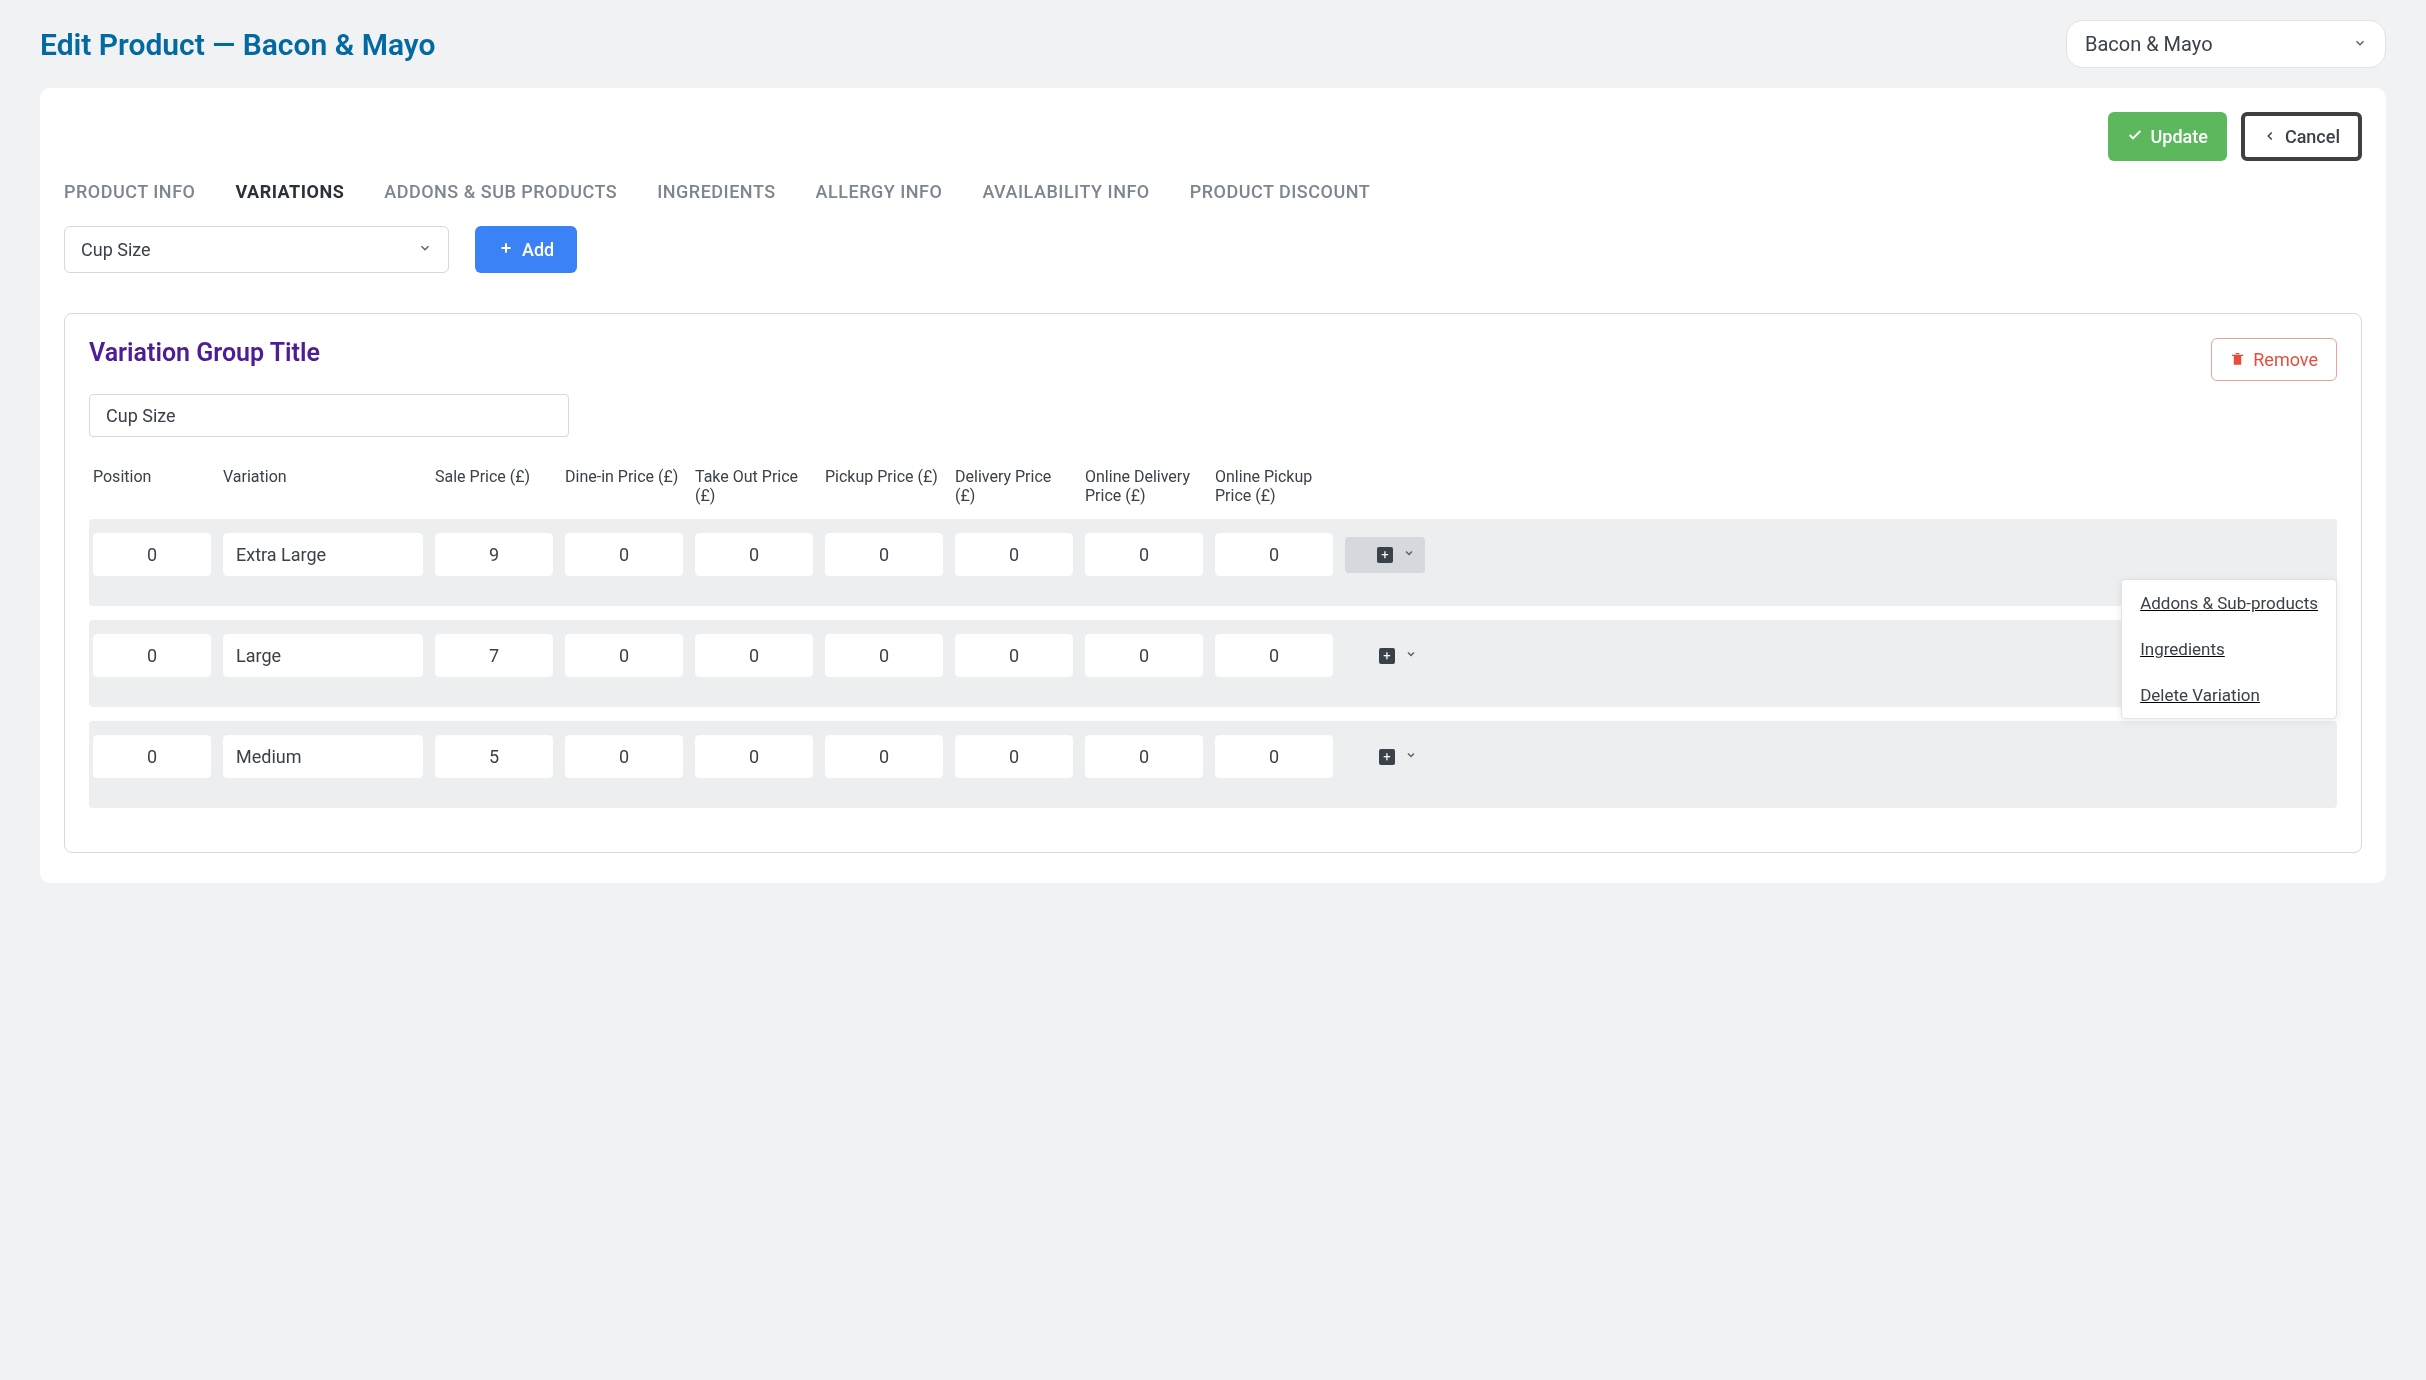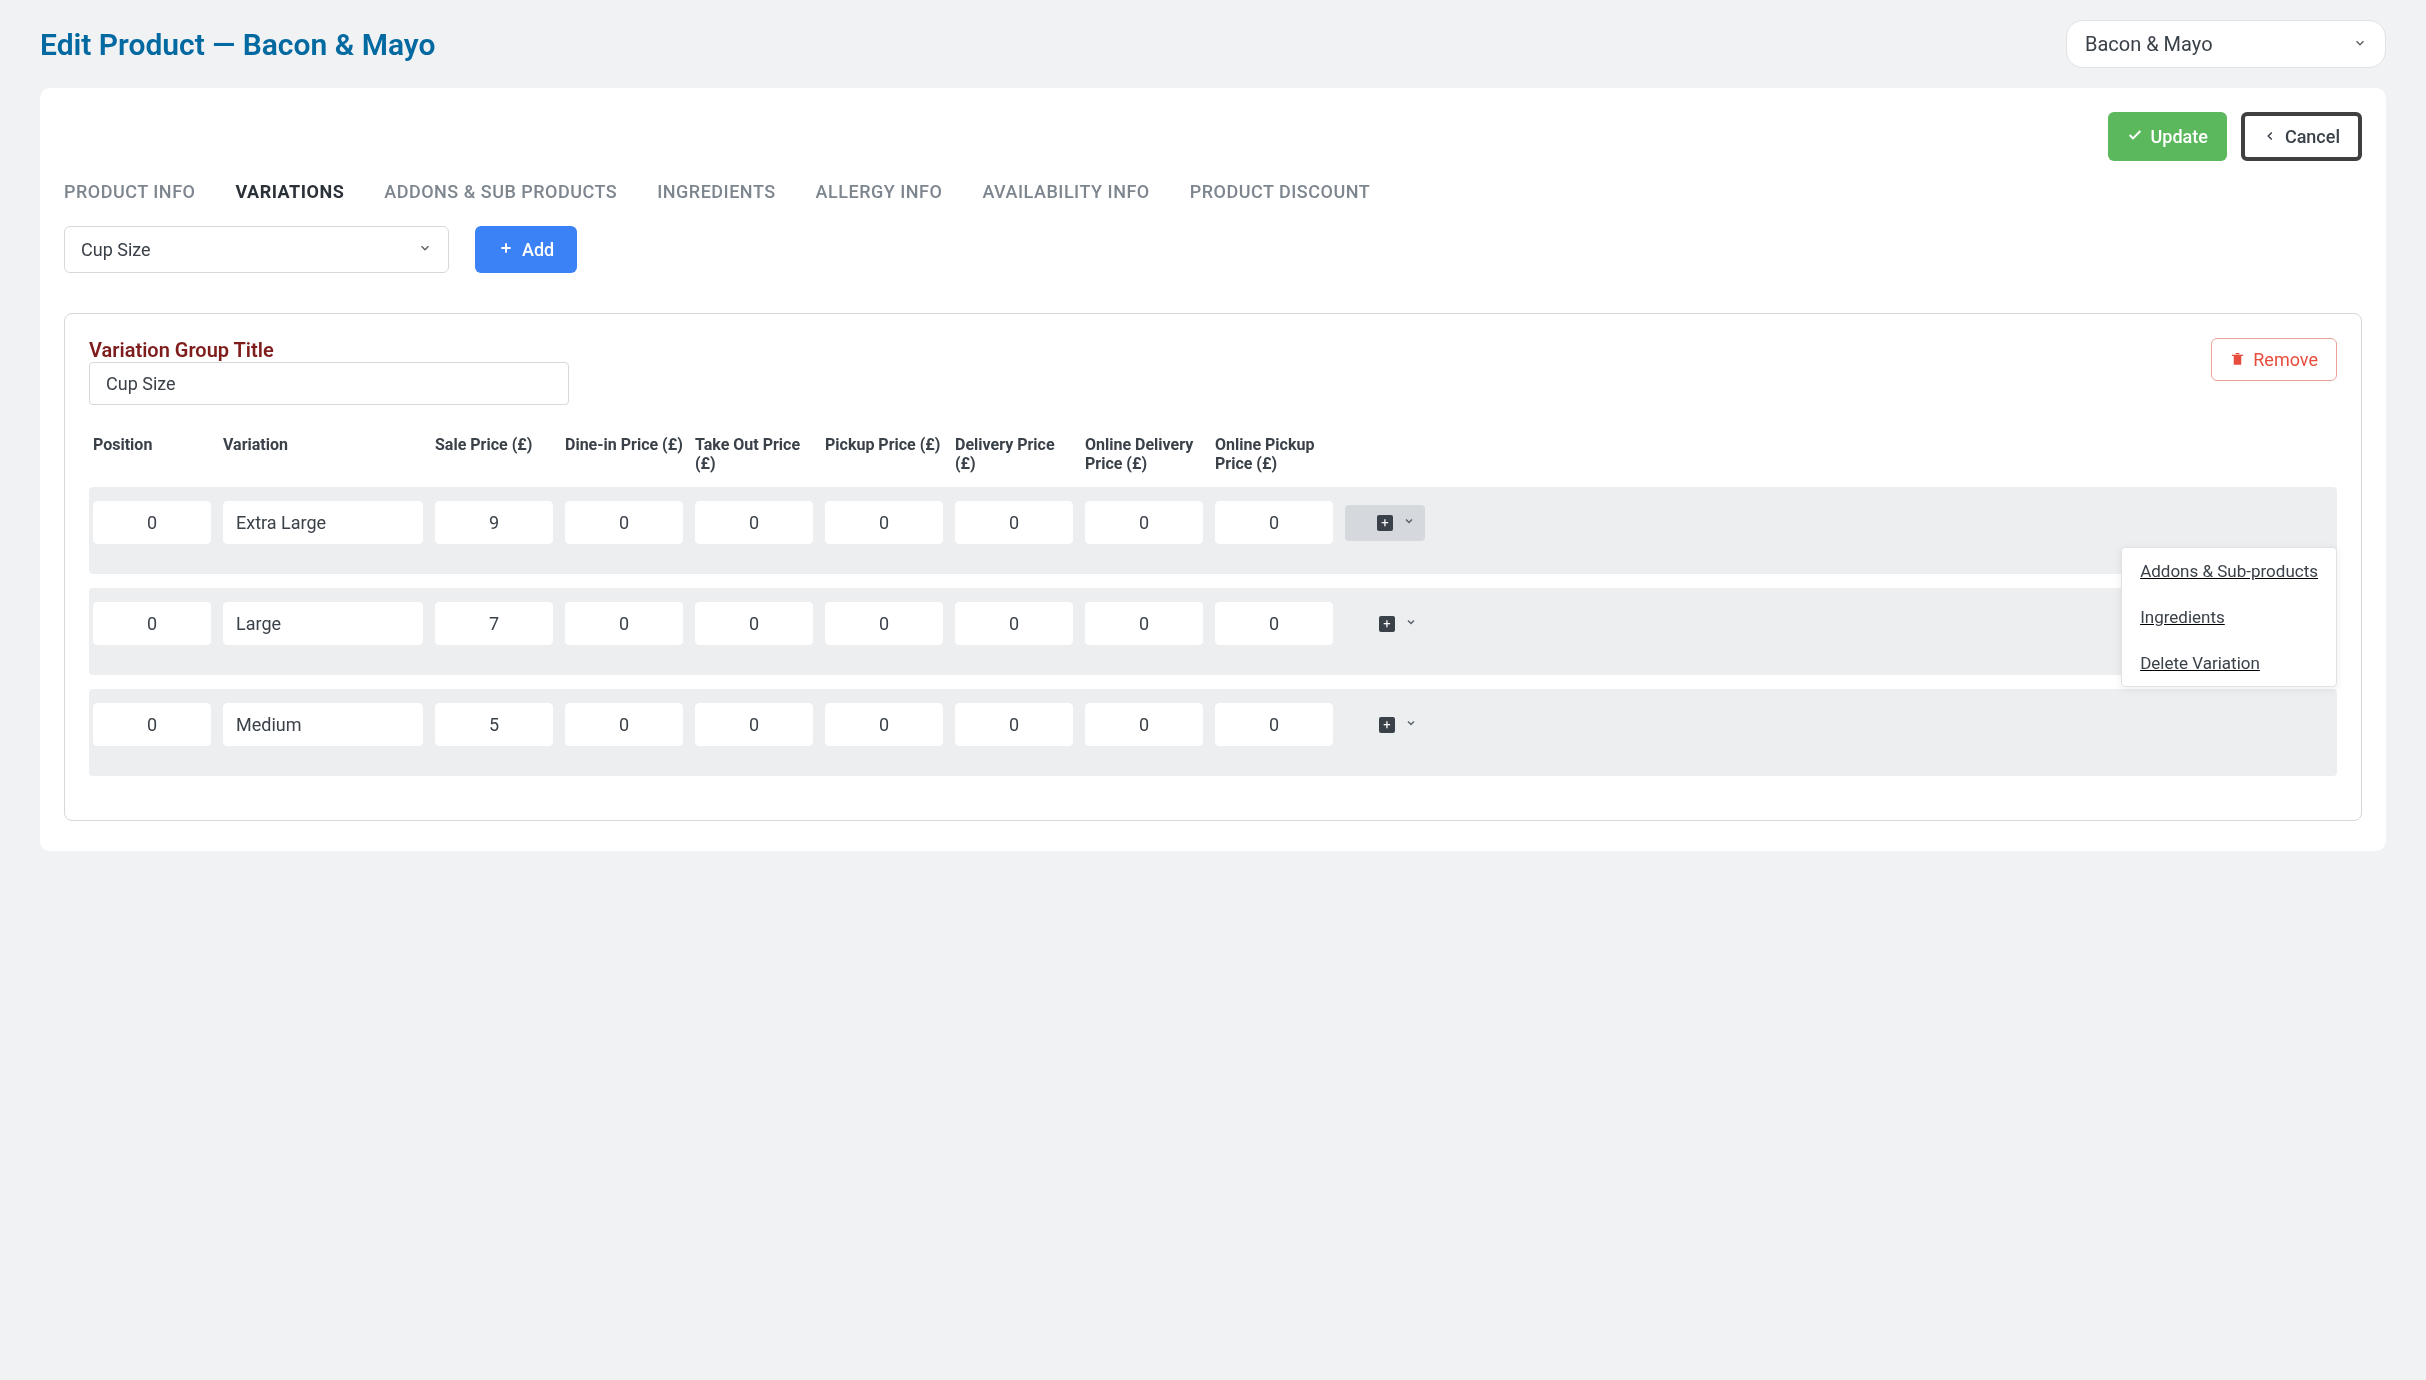--- a/index.html
+++ b/index.html
@@ -14,25 +14,25 @@
 .btn-update { background: #5cb85c; color: #fff; }
 .btn-cancel { background: #fff; color: #3a4149; border: 4px solid #404040; }
 .tabs { display: flex; gap: 40px; margin-bottom: 24px; }
 .tab { font-size: 18px; font-weight: 500; color: #7d858e; letter-spacing: 0.5px; cursor: pointer; text-transform: uppercase; }
 .tab.active { color: #2b3138; font-weight: 700; }
 .filter-row { display: flex; gap: 26px; align-items: center; margin-bottom: 40px; }
 .select-input { background: #fff; border: 1px solid #d5d8dc; border-radius: 6px; padding: 12px 16px; font-size: 18px; min-width: 385px; display: flex; justify-content: space-between; align-items: center; cursor: pointer; color: #3a4149; }
 .btn-add { background: #3b82f6; color: #fff; padding: 12px 22px; font-size: 18px; align-items: flex-end; }
 .group-panel { border: 1px solid #d5d8dc; border-radius: 8px; padding: 24px 24px 30px 24px; }
 .group-header-row { display: flex; justify-content: space-between; align-items: flex-start; margin-bottom: 30px; }
-.group-title { font-size: 20px; font-weight: 600; color: #7f1d1d; margin-bottom: 0; }
+.group-title { font-size: 25px; font-weight: 600; color: #4c1d95; margin-bottom: 27px; }
 .group-title-input { border: 1px solid #d5d8dc; border-radius: 4px; padding: 10px 16px; font-size: 18px; width: 480px; color: #3a4149; }
 .btn-remove { background: #fff; color: #e74c3c; border: 1px solid #e8a29a; padding: 10px 18px; font-size: 18px; border-radius: 6px; display: inline-flex; align-items: center; gap: 8px; cursor: pointer; }
 .table-header { display: grid; grid-template-columns: 118px 200px 118px 118px 118px 118px 118px 118px 118px 80px; gap: 12px; padding: 0 4px 14px 4px; align-items: flex-start; }
-.th { font-size: 16px; color: #3a4149; font-weight: 700; }
+.th { font-size: 16px; color: #3a4149; font-weight: 400; }
 .row-wrap { background: #eceef0; border-radius: 4px; padding: 14px 4px 30px 4px; margin-bottom: 14px; display: grid; grid-template-columns: 118px 200px 118px 118px 118px 118px 118px 118px 118px 80px; gap: 12px; align-items: center; position: relative; }
 .cell-input { background: #fff; border: 1px solid #fff; border-radius: 4px; padding: 10px 12px; font-size: 18px; width: 100%; color: #3a4149; text-align: center; }
 .cell-input.left { text-align: left; }
 .row-actions { display: flex; align-items: center; gap: 10px; justify-content: flex-end; padding-right: 8px; cursor: pointer; }
 .row-actions.highlighted { background: #d5d8dc; border-radius: 4px; padding: 10px 10px; }
 .plus-box { width: 16px; height: 16px; background: #3a4149; display: inline-flex; align-items: center; justify-content: center; color: #fff; font-size: 13px; border-radius: 2px; line-height: 1; }
 .chevron { color: #5c636b; font-size: 13px; }
 .dropdown-menu { position: absolute; right: 0; top: 60px; background: #fff; border: 1px solid #e0e2e5; border-radius: 4px; box-shadow: 0 2px 8px rgba(0,0,0,0.08); min-width: 205px; z-index: 10; text-decoration: underline; }
 .dropdown-item { padding: 13px 18px; font-size: 17px; color: #3a4149; cursor: pointer; }
 svg { display: inline; }

